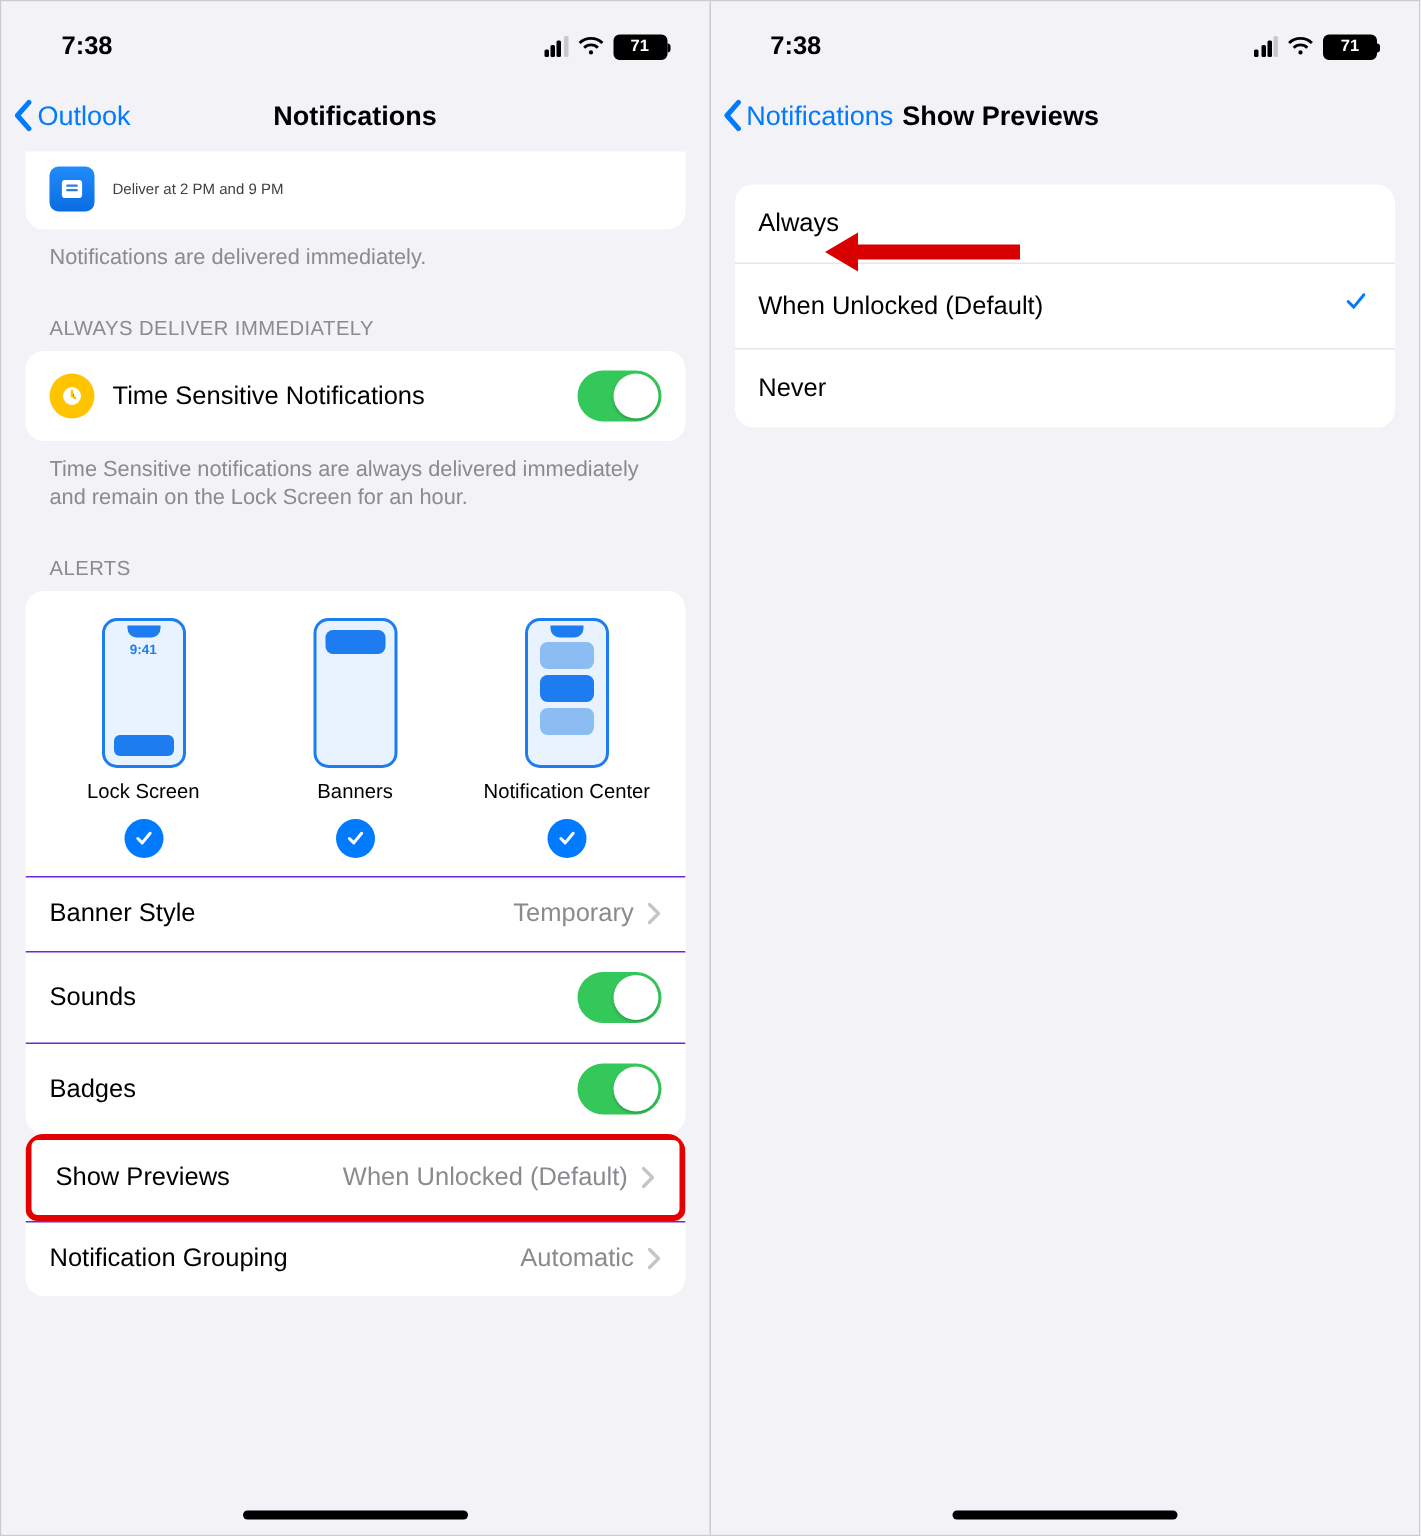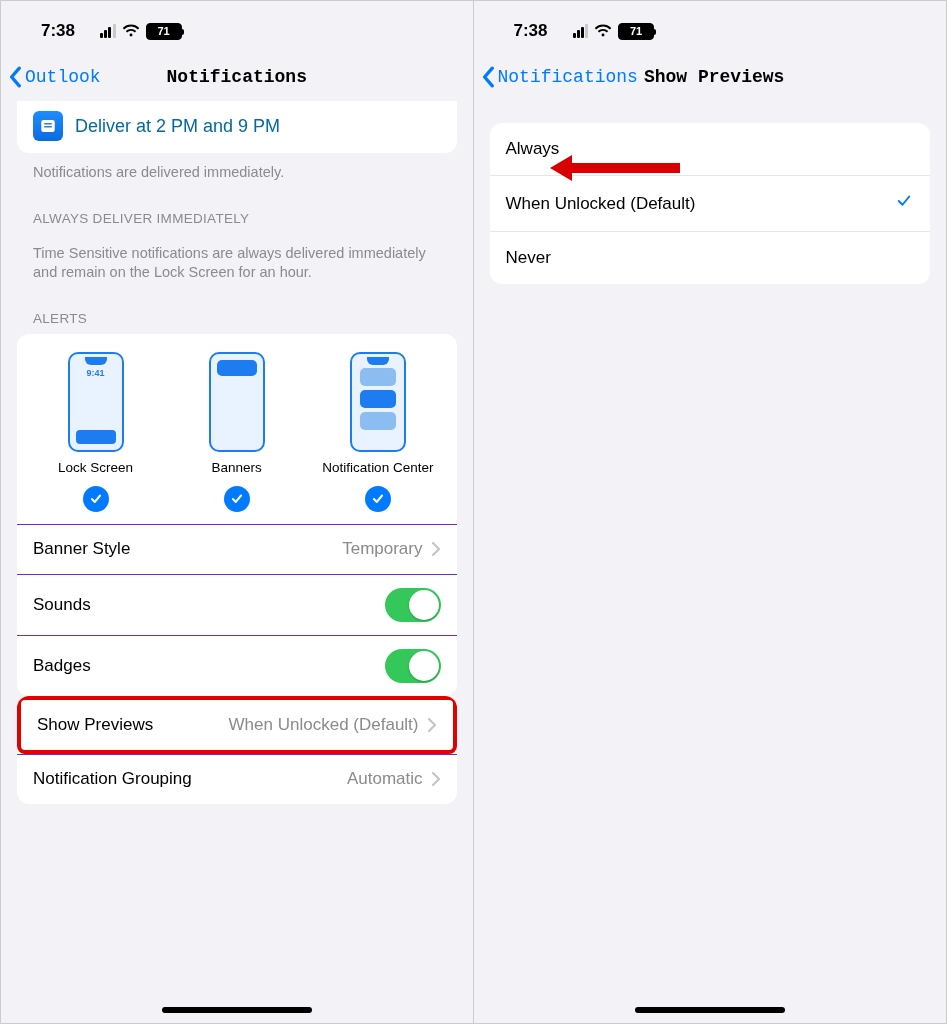--- a/index.html
+++ b/index.html
@@ -21,21 +21,21 @@
     height: 100%;
     background: #f2f2f7;
     position: relative;
     overflow: hidden;
     border-right: 1px solid #ccc;
   }
   .phone:last-child { border-right: none; width: 473px; }
   
   .status-bar {
     display: flex;
-    justify-content: flex-start;
+    justify-content: space-between;
     align-items: center;
     padding: 14px 28px 6px 40px;
     height: 52px;
     font-size: 17px;
     font-weight: 600;
     gap: 25px;
   }
   .status-right { display: flex; align-items: center; gap: 6px; }
   .sig { display: inline-flex; align-items: flex-end; gap: 1.2px; }
   .sig span { width: 3px; background: #000; display: inline-block; border-radius: 1px; }
@@ -50,21 +50,20 @@
   }
   .battery::after{content:""; position:absolute; right:-3px; top:5px; width:2px; height:6px; background:#000; border-radius:0 2px 2px 0;}
   
   .nav {
     display: flex;
     align-items: center;
     justify-content: center;
     height: 48px;
     position: relative;
     padding: 0 30px;
-    font-family: Liberation Mono, monospace;
   }
   .nav-back {
     position: absolute;
     left: 8px;
     display: flex;
     align-items: center;
     color: #007aff;
     font-size: 18px;
     gap: 2px;
   }
@@ -86,21 +85,21 @@
     padding: 10px 0 12px 0;
   }
   .schedule-row {
     display:flex; align-items:center; gap:12px; padding: 0 16px;
   }
   .schedule-icon {
     width: 30px; height: 30px; background: linear-gradient(#208cfc,#0a6be0);
     border-radius: 6px; display:flex; align-items:center; justify-content:center;
   }
   .schedule-icon svg{width:18px;height:18px}
-  .schedule-sub { color:#0369a1; font-size: 18px; }
+  .schedule-sub { color:#404040; font-size: 10px; }
   .footer-note { color:#8a8a8f; font-size: 14.5px; padding: 10px 16px 0 16px; line-height:1.35; }
   .section-header {
     color:#8a8a8f; font-size: 13.5px; letter-spacing: 0.3px;
     padding: 28px 16px 8px 16px; text-transform: uppercase;
   }
   .row {
     display:flex; align-items:center; justify-content:space-between;
     padding: 13px 16px; min-height:50px;
   }
   .row-border { border-top: 1px solid #6d28d9; }
@@ -204,20 +203,34 @@
               </svg>
           </span>
           <div>
             <div class="schedule-sub">Deliver at 2 PM and 9 PM</div>
           </div>
         </div>
       </div>
       <div class="footer-note">Notifications are delivered immediately.</div>
 
       <div class="section-header">ALWAYS DELIVER IMMEDIATELY</div>
+      <div class="card">
+        <div class="row">
+          <div style="display:flex;align-items:center;gap:12px;">
+            <span class="clock-badge">
+              <svg width="16" height="16" viewBox="0 0 24 24">
+                  <circle cx="12" cy="12" r="9" fill="#fff"></circle>
+                  <path stroke="#ffc400" stroke-width="2.5" stroke-linecap="round" d="M12 7v5l3 2"></path>
+                </svg>
+            </span>
+            <span class="row-label">Time Sensitive Notifications</span>
+          </div>
+          <div class="toggle"></div>
+        </div>
+      </div>
       <div class="footer-note">Time Sensitive notifications are always delivered immediately and remain on the Lock Screen for an hour.</div>
 
       <div class="section-header">ALERTS</div>
       <div class="card">
         <div class="alert-options">
           <div class="alert-opt">
             <div class="mock-phone">
               <div class="notch"></div>
                 <div class="time">9:41</div>
                 <div class="bar-bottom"></div>

